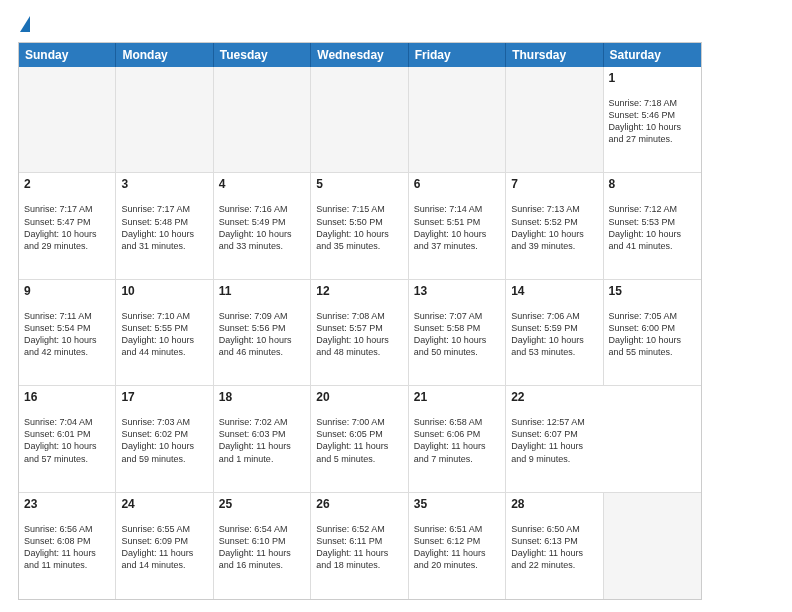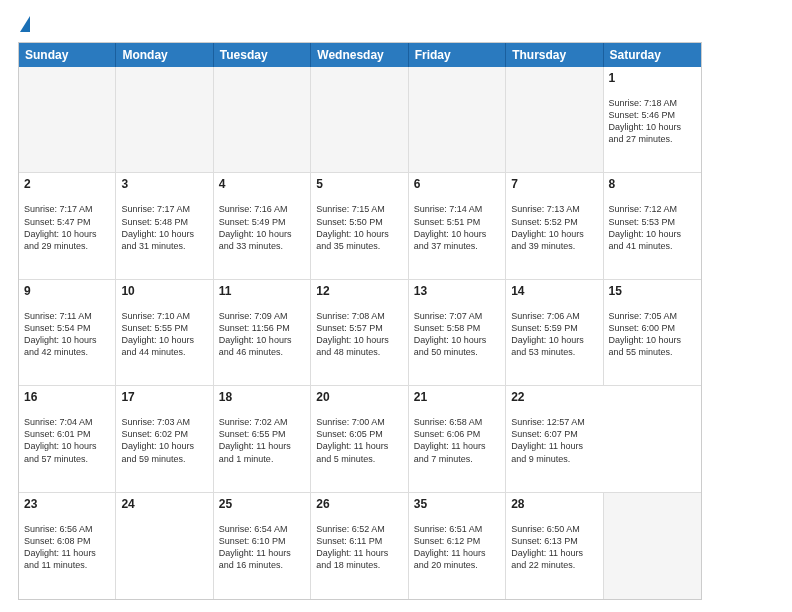--- a/index.html
+++ b/index.html
@@ -216,21 +216,21 @@
           </div>
           <div class="cal-cell">
             <span class="day-num">10</span>
             <div class="day-info">Sunrise: 7:10 AM
 Sunset: 5:55 PM
 Daylight: 10 hours and 44 minutes.</div>
           </div>
           <div class="cal-cell">
             <span class="day-num">11</span>
             <div class="day-info">Sunrise: 7:09 AM
-Sunset: 11:56 PM
+Sunset: 5:56 PM
 Daylight: 10 hours and 46 minutes.</div>
           </div>
           <div class="cal-cell">
             <span class="day-num">12</span>
             <div class="day-info">Sunrise: 7:08 AM
 Sunset: 5:57 PM
 Daylight: 10 hours and 48 minutes.</div>
           </div>
           <div class="cal-cell">
             <span class="day-num">13</span>
@@ -260,21 +260,21 @@
           </div>
           <div class="cal-cell">
             <span class="day-num">17</span>
             <div class="day-info">Sunrise: 7:03 AM
 Sunset: 6:02 PM
 Daylight: 10 hours and 59 minutes.</div>
           </div>
           <div class="cal-cell">
             <span class="day-num">18</span>
             <div class="day-info">Sunrise: 7:02 AM
-Sunset: 6:55 PM
+Sunset: 6:03 PM
 Daylight: 11 hours and 1 minute.</div>
           </div>
           <div class="cal-cell">
             <span class="day-num">20</span>
             <div class="day-info">Sunrise: 7:00 AM
 Sunset: 6:05 PM
 Daylight: 11 hours and 5 minutes.</div>
           </div>
           <div class="cal-cell">
             <span class="day-num">21</span>
@@ -291,20 +291,23 @@
         </div>
         <div class="cal-row">
           <div class="cal-cell">
             <span class="day-num">23</span>
             <div class="day-info">Sunrise: 6:56 AM
 Sunset: 6:08 PM
 Daylight: 11 hours and 11 minutes.</div>
           </div>
           <div class="cal-cell">
             <span class="day-num">24</span>
+            <div class="day-info">Sunrise: 6:55 AM
+Sunset: 6:09 PM
+Daylight: 11 hours and 14 minutes.</div>
           </div>
           <div class="cal-cell">
             <span class="day-num">25</span>
             <div class="day-info">Sunrise: 6:54 AM
 Sunset: 6:10 PM
 Daylight: 11 hours and 16 minutes.</div>
           </div>
           <div class="cal-cell">
             <span class="day-num">26</span>
             <div class="day-info">Sunrise: 6:52 AM

